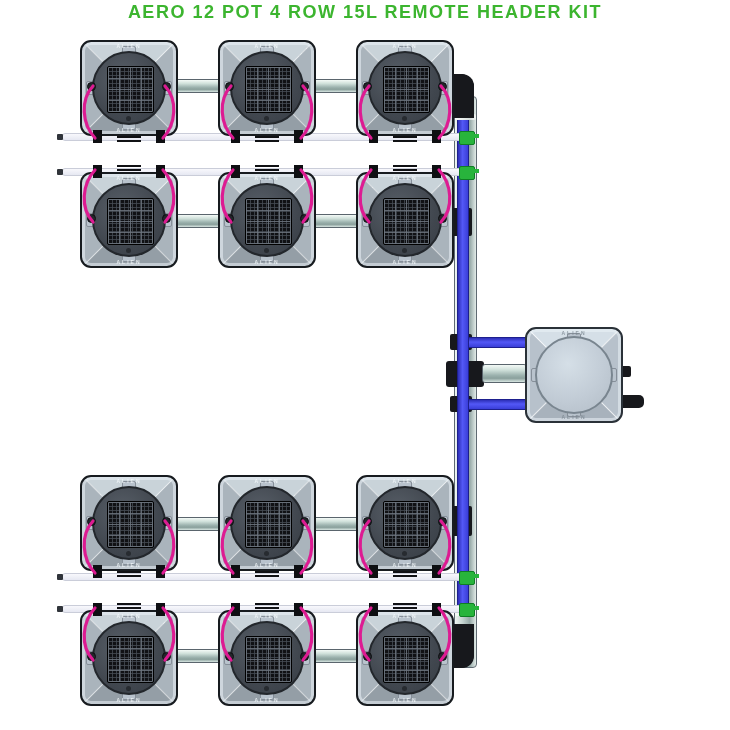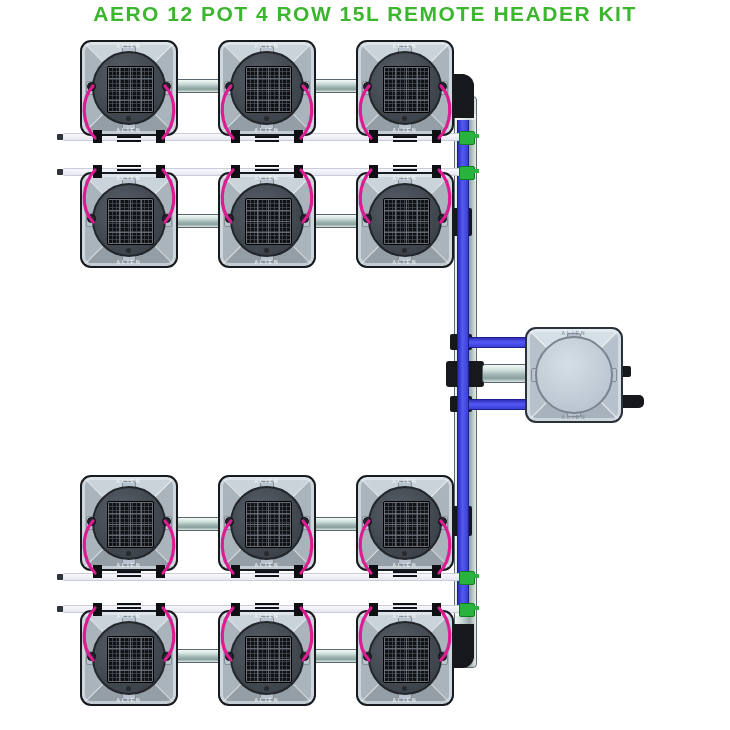--- a/index.html
+++ b/index.html
@@ -1,21 +1,21 @@
 <!DOCTYPE html>
 <html><head>
 <meta charset="utf-8">
 <style>
   html,body{margin:0;padding:0;background:#ffffff;}
   #canvas{position:relative;width:730px;height:730px;background:#ffffff;overflow:hidden;
           font-family:"Liberation Sans",sans-serif;}
 
   
   #title{position:absolute;top:2px;left:0;right:0;text-align:center;
-         font-family:"Liberation Sans",sans-serif;font-weight:bold;font-size:21px;
+         font-family:"Liberation Sans",sans-serif;font-weight:bold;font-size:18px;
          letter-spacing:1.5px;color:#3CB52F;white-space:nowrap;}
 
   
   .pipe-gray{position:absolute;box-sizing:border-box;border:1px solid #5a656d;border-radius:3px;
     background:linear-gradient(180deg,#f4faf7 0%,#cfe0da 30%,#9db3af 60%,#8aa09c 78%,#d8e6e2 100%);}
   .pipe-silver-v{position:absolute;box-sizing:border-box;border:1px solid #5f6a72;border-radius:4px;
     background:linear-gradient(90deg,#eef5f2 0%,#c6d4d1 35%,#95a8a6 70%,#e2ebe8 100%);}
   .coupler{position:absolute;background:rgba(255,255,255,.6);border-radius:2px;}
   .pipe-blue-v{position:absolute;box-sizing:border-box;border-left:1px solid #1d1f8e;border-right:1px solid #1d1f8e;
     background:linear-gradient(90deg,#2d2fb6,#5358f6 45%,#3a3ed8);}

